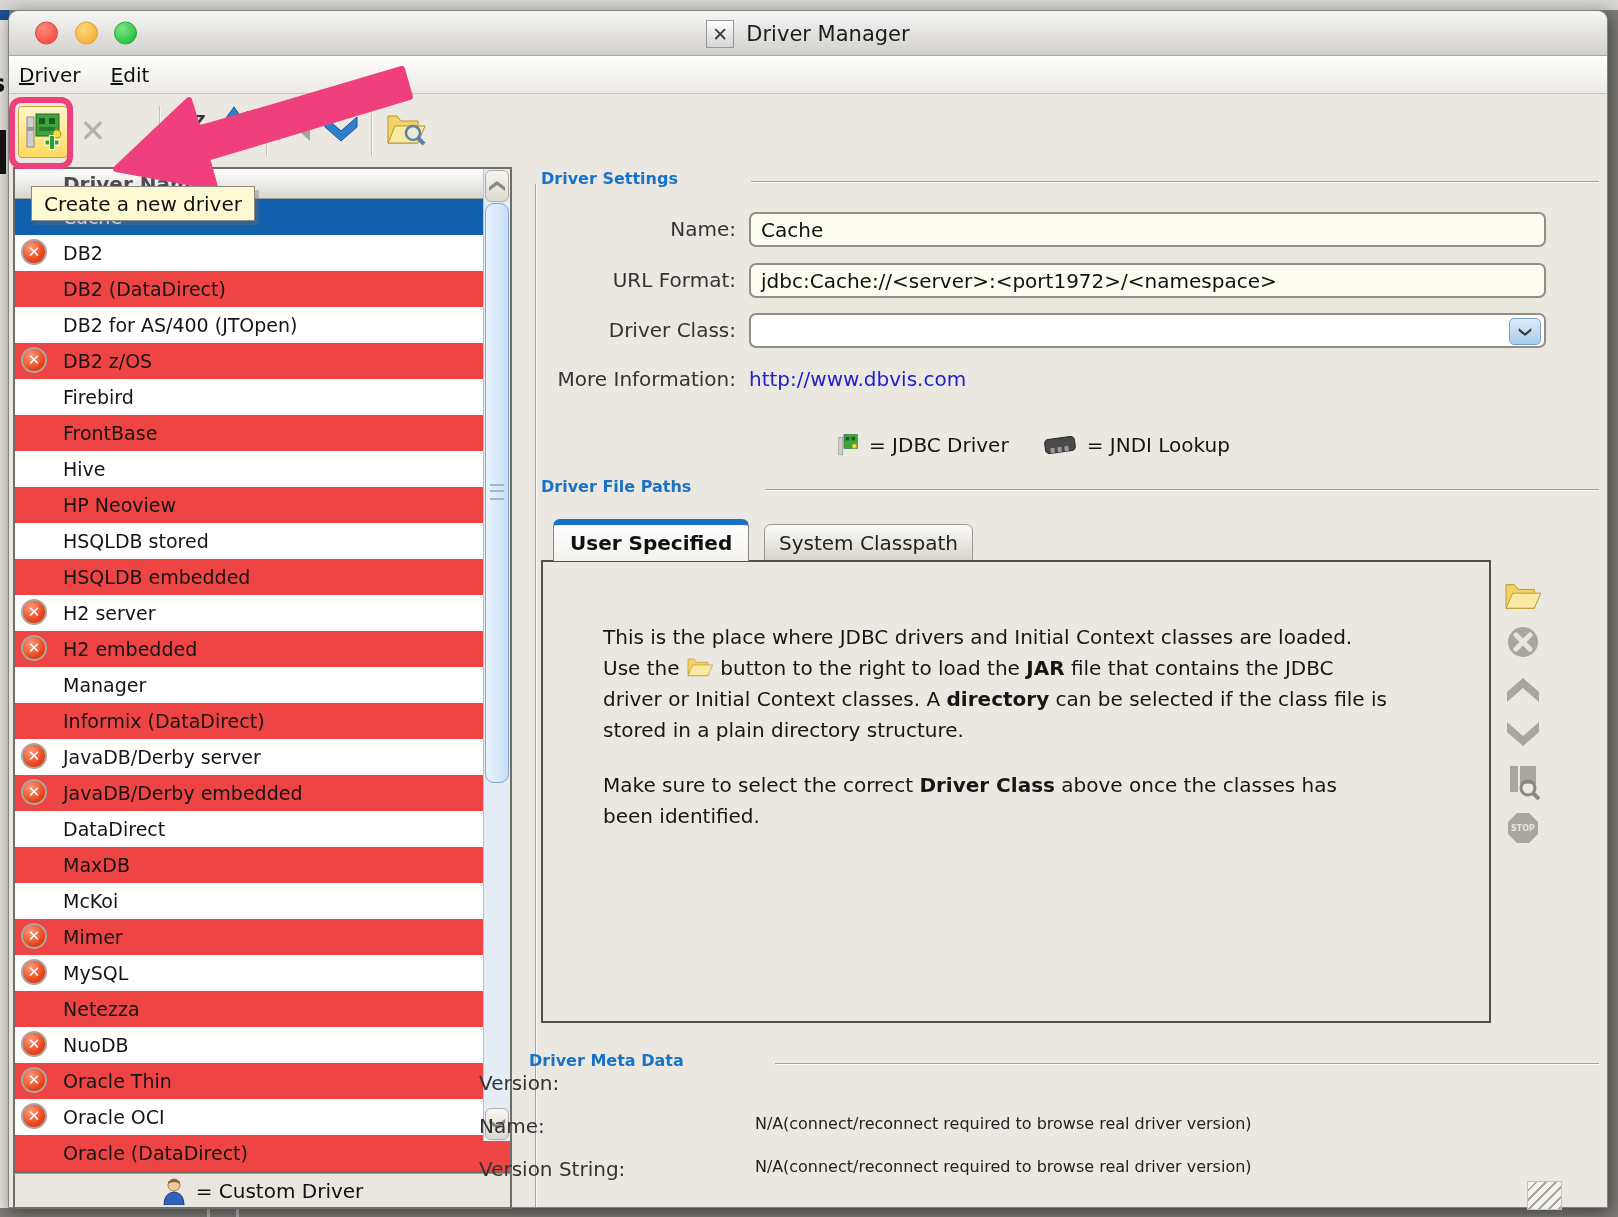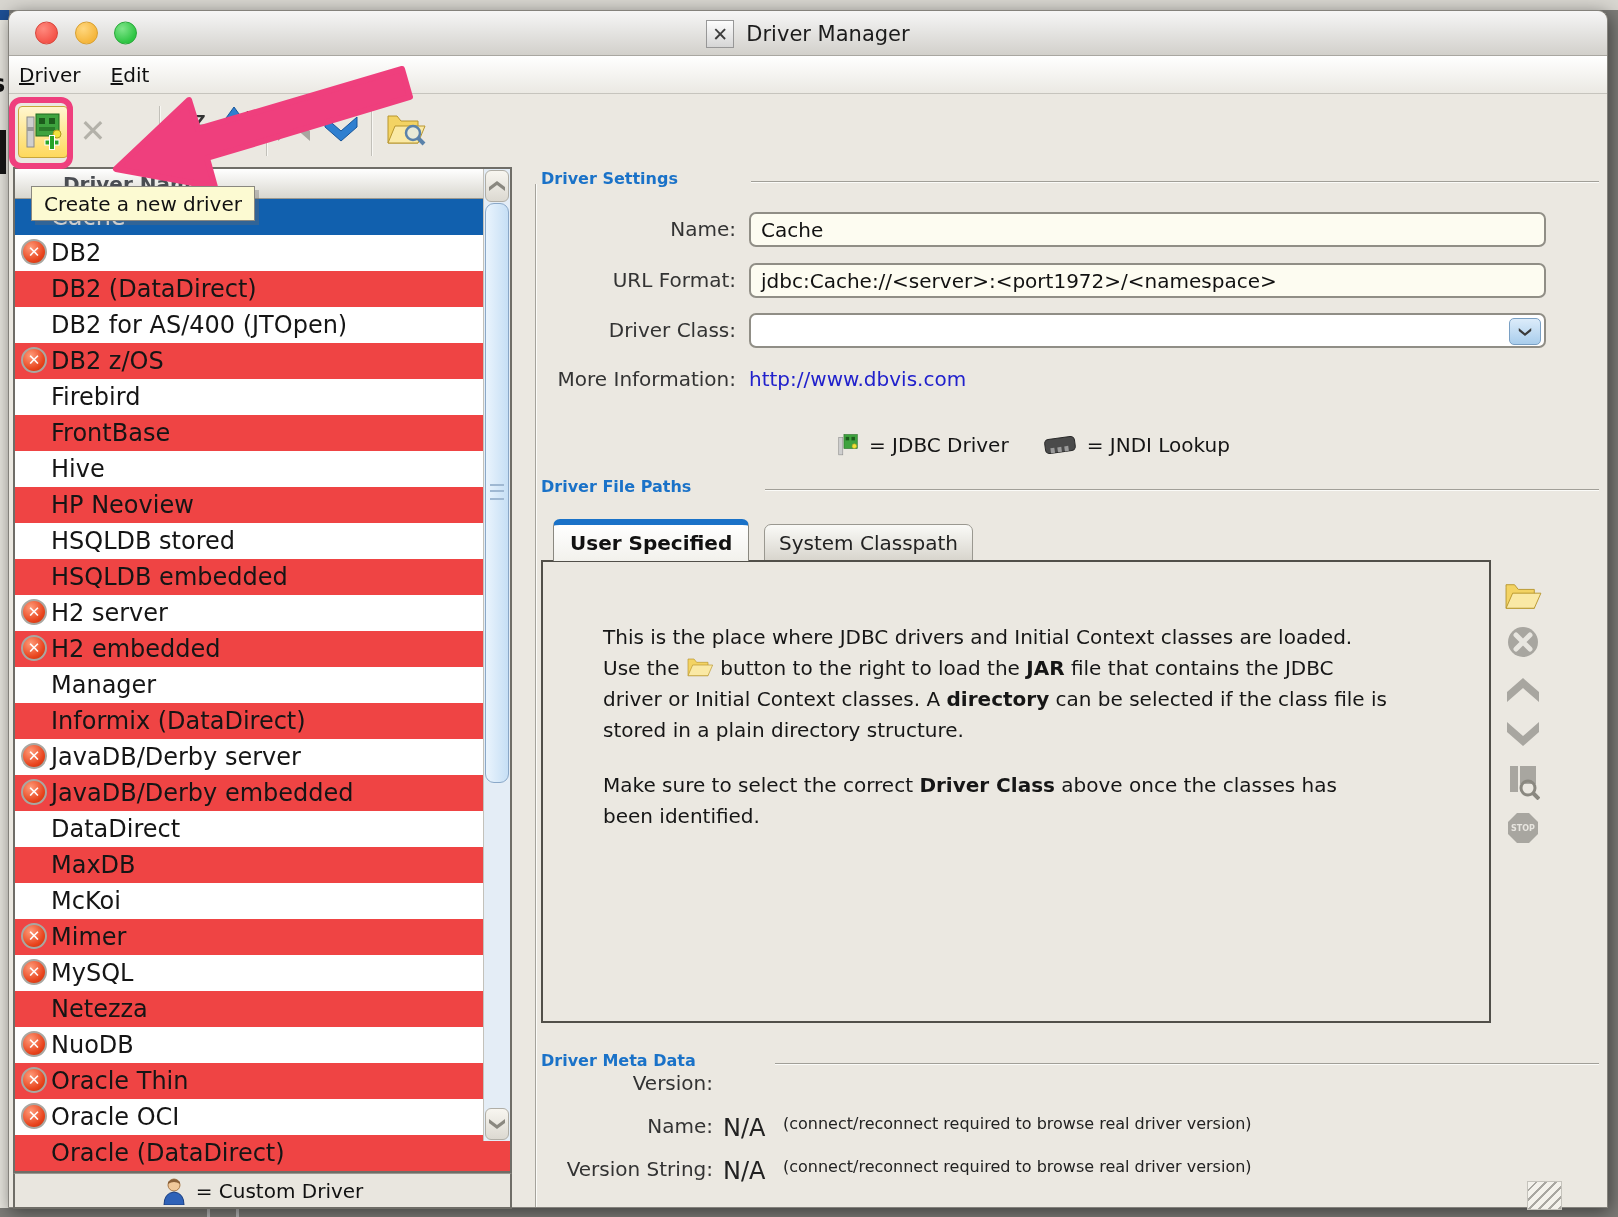--- a/index.html
+++ b/index.html
@@ -48,21 +48,21 @@
            display:flex;align-items:center;padding:0 12px;font-size:20px;color:#111;white-space:nowrap}
   
   .listbox{position:absolute;left:4px;top:156px;width:499px;height:1006px;border:2px solid #6f6d67;
            box-sizing:border-box;background:#fff}
   .listhdr{height:30px;background:linear-gradient(#ffffff,#d9d7cf);border-bottom:1px solid #9a9890;
            font-size:20px;font-weight:bold;color:#4a4d52;display:flex;align-items:center;padding-left:48px;box-sizing:border-box}
   .rows{position:relative;height:972px;overflow:hidden}
   .drow{position:relative;height:36px;background:#fff}
   .drow.alt{background:#ef4444}
   .drow.sel{background:#1160ae}
-  .drow .dlabel{position:absolute;left:36px;top:50%;transform:translateY(-50%);font-size:24px;color:#151515;white-space:nowrap}
+  .drow .dlabel{position:absolute;left:48px;top:50%;transform:translateY(-50%);font-size:19px;color:#151515;white-space:nowrap}
   .drow.sel .dlabel{color:#fff}
   .errx{position:absolute;left:6px;top:4px;width:26px;height:26px;border-radius:50%;
         background:radial-gradient(circle at 35% 30%,#ff9b7a,#e8431c 65%,#c13008);
         border:2px solid #a9a7a1;box-sizing:border-box;color:#fff;font-size:15px;font-weight:bold;
         display:flex;align-items:center;justify-content:center}
   
   .vscroll{position:absolute;right:0;top:0;width:26px;height:972px;background:#e4edf6;border-left:1px solid #c3c1ba}
   .sbtn{position:absolute;left:1px;width:24px;height:32px;background:linear-gradient(#f8f6f0,#dcd9d1);
         border:1px solid #b0aea6;border-radius:6px;box-sizing:border-box;display:flex;align-items:center;justify-content:center}
   .sthumb{position:absolute;left:1px;top:34px;width:24px;height:580px;border:1px solid #8aa8c8;border-radius:9px;
@@ -94,22 +94,22 @@
               border:1px solid #9a9890;border-radius:7px 7px 0 0;box-sizing:border-box;display:flex;align-items:center;
               padding:0 14px;font-size:20px;color:#222}
   .fp-panel{position:absolute;left:532px;top:549px;width:950px;height:463px;border:2px solid #514f49;
             background:#ebe8e1;box-sizing:border-box}
   .fp-text{position:absolute;left:60px;top:60px;width:790px;font-size:20px;line-height:31px;color:#161616}
   .fp-text p{margin:0 0 24px 0}
   .mini-folder{display:inline-block;vertical-align:-4px}
   .sideicons{position:absolute;left:1492px;top:0;width:48px}
   .sicon{position:absolute;left:0;width:44px;height:38px;display:flex;align-items:center;justify-content:center}
   
-  .mlabel{position:absolute;left:470px;width:234px;text-align:right;font-size:20px;color:#333;white-space:nowrap}
-  .mval{position:absolute;left:714px;font-size:24px;color:#222;white-space:nowrap}
+  .mlabel{position:absolute;left:470px;width:234px;font-size:20px;color:#333;white-space:nowrap}
+  .mval{position:absolute;left:746px;font-size:16px;color:#222;white-space:nowrap}
   .mnote{position:absolute;left:774px;font-size:16px;color:#222;white-space:nowrap}
   .resize-grip{position:absolute;left:1518px;top:1170px;width:33px;height:27px;background:#f4f2ec;
      background-image:repeating-linear-gradient(135deg,transparent 0 5px,#a9a7a1 5px 7px);border:1px solid #c5c3bc}
   .stop-oct{width:30px;height:30px;background:#a8a6a0;color:#e8e6e0;font-size:8px;font-weight:bold;
             display:flex;align-items:center;justify-content:center;
             clip-path:polygon(30% 0,70% 0,100% 30%,100% 70%,70% 100%,30% 100%,0 70%,0 30%)}
 </style>
 </head>
 <body>
 
@@ -423,21 +423,21 @@
         <rect x="14" y="2" width="16" height="18" fill="#a8a6a0"></rect>
         <circle cx="22" cy="24" r="7" fill="none" stroke="#8a8880" stroke-width="3"></circle>
         <line x1="27" y1="29" x2="33" y2="35" stroke="#8a8880" stroke-width="4"></line>
       </svg>
     </div>
     <div class="sicon" style="top:798px">
       <div class="stop-oct">STOP</div>
     </div>
   </div>
 
-  <div class="heading" style="left:532px;top:1040px">Driver Meta Data</div>
+  <div class="heading" style="left:520px;top:1040px">Driver Meta Data</div>
   <div class="hrule" style="left:766px;top:1052px;width:824px"></div>
 
   <div class="mlabel" style="top:1060px">Version:</div>
   <div class="mval" style="top:1060px"></div>
 
   <div class="mlabel" style="top:1103px">Name:</div>
   <div class="mval" style="top:1103px">N/A</div>
   <div class="mnote" style="top:1103px">(connect/reconnect required to browse real driver version)</div>
 
   <div class="mlabel" style="top:1146px">Version String:</div>

